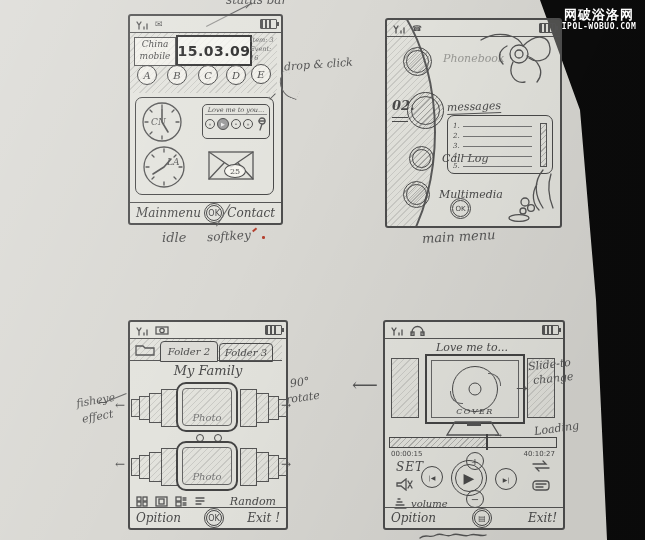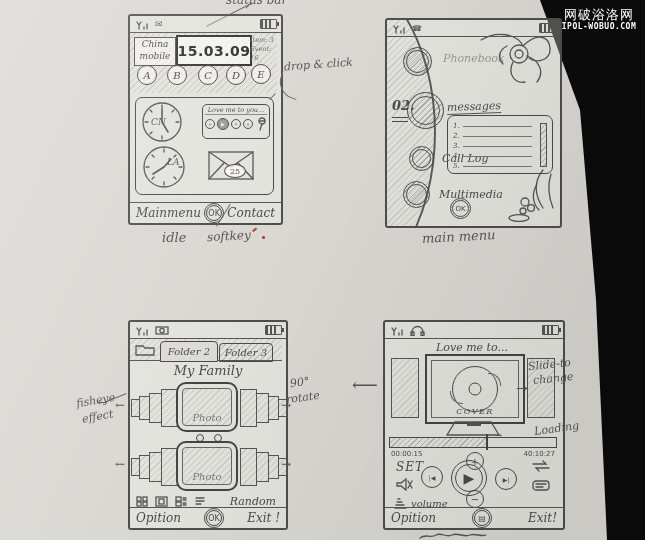--- a/index.html
+++ b/index.html
@@ -4,21 +4,21 @@
 <style>
   html,body{margin:0;padding:0;background:#222;}
   #stage{position:relative;width:645px;height:540px;background:#d9d8d3;overflow:hidden;
          font-family:"DejaVu Serif",serif;font-style:italic;color:#4a4a4a;}
   #stage::after{content:"";position:absolute;inset:0;pointer-events:none;
     background:linear-gradient(115deg,rgba(255,255,255,.22),rgba(255,255,255,0) 40%,rgba(0,0,0,.07) 85%);}
   .abs{position:absolute;}
   .blackedge{position:absolute;inset:0;background:#0b0b0b;
     clip-path:polygon(540px 0,645px 0,645px 540px,607px 540px,596px 300px,580px 110px);}
   .wm{position:absolute;left:556px;top:7px;width:86px;text-align:center;font-style:normal;z-index:5;}
-  .wm .cn{font-family:"DejaVu Sans",sans-serif;font-weight:normal;font-size:13px;color:#fff;letter-spacing:1px;line-height:15px;}
+  .wm .cn{font-family:"DejaVu Sans",sans-serif;font-weight:bold;font-size:13px;color:#fff;letter-spacing:1px;line-height:15px;}
   .wm .en{font-family:"DejaVu Sans Mono",monospace;font-weight:bold;font-size:8px;color:#fff;letter-spacing:.5px;text-shadow:0 0 1px #000;}
   .ph{position:absolute;border:2px solid #4e4e4e;border-radius:3px;background:rgba(252,251,246,.30);}
   .sb{position:absolute;left:0;top:0;right:0;height:16px;border-bottom:1.5px solid #555;
       display:flex;align-items:center;gap:5px;padding:0 4px;font-style:normal;}
   .batt{width:15px;height:8px;border:1.2px solid #555;border-radius:1px;margin-left:auto;position:relative;}
   .batt::after{content:"";position:absolute;right:-3px;top:1.5px;width:2px;height:4px;background:#555;}
   .batt .fill{height:100%;background:repeating-linear-gradient(90deg,#555 0 2px,transparent 2px 4px);}
   .hatch{background-image:repeating-linear-gradient(135deg,rgba(85,85,85,0) 0 3px,rgba(85,85,85,.34) 3px 4px);}
   .hatch-lt{background-image:repeating-linear-gradient(135deg,rgba(85,85,85,0) 0 3.5px,rgba(85,85,85,.17) 3.5px 4.5px);}
   .bx{border:1.5px solid #555;}

